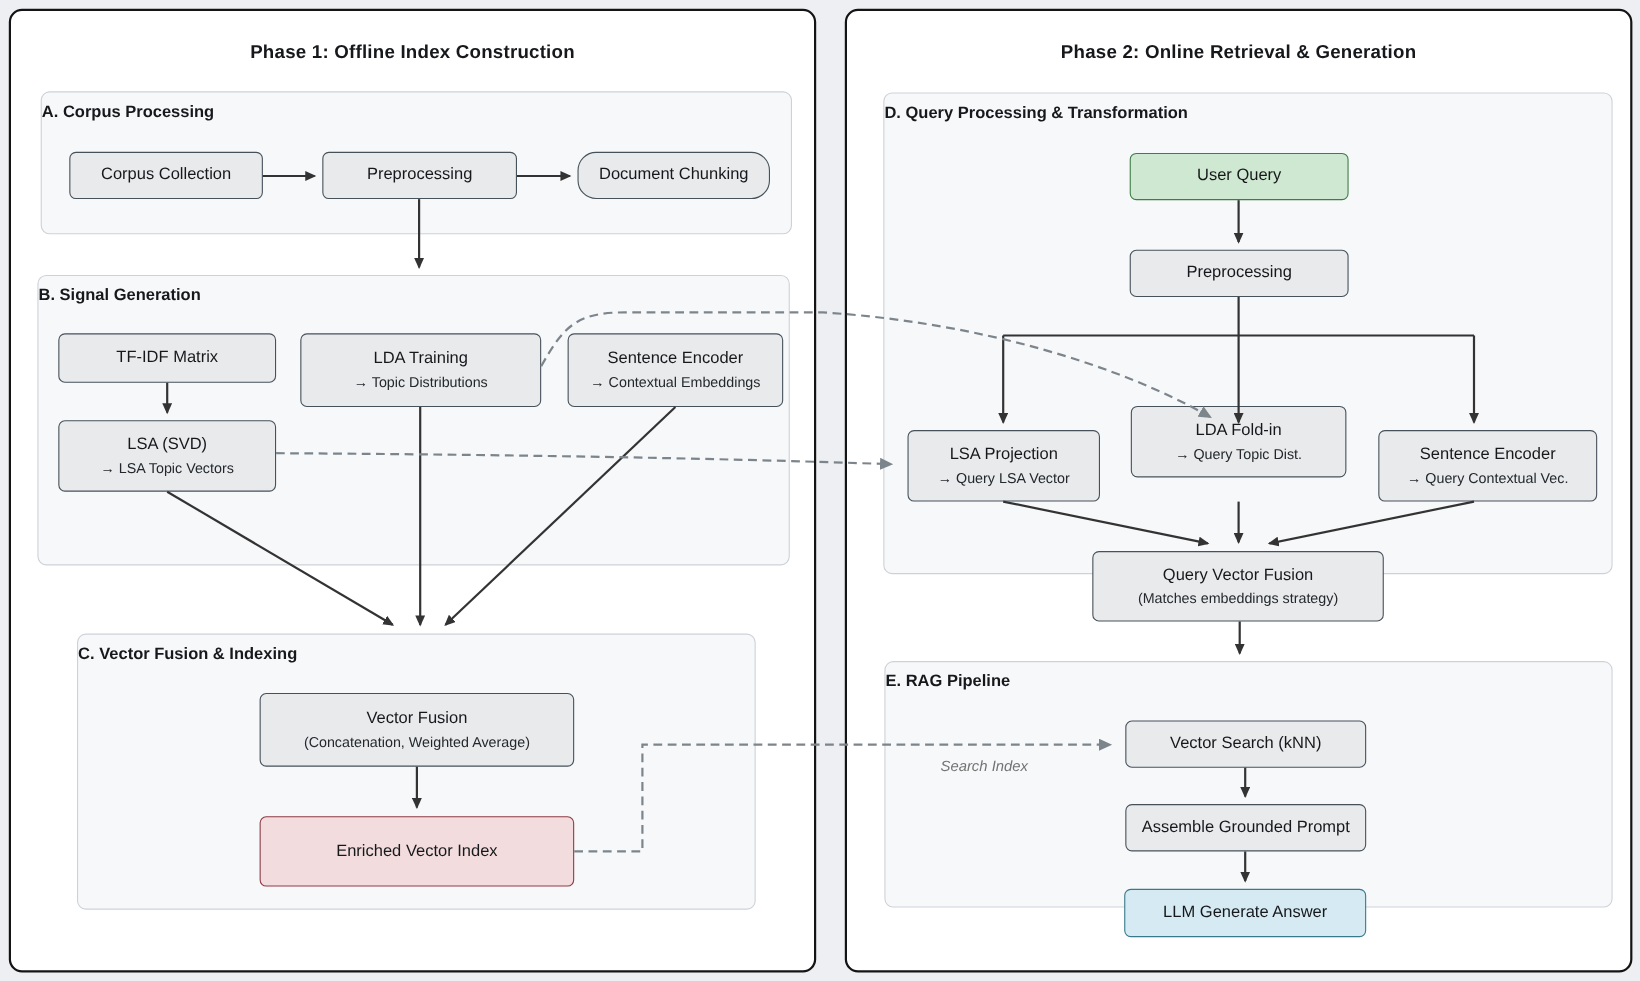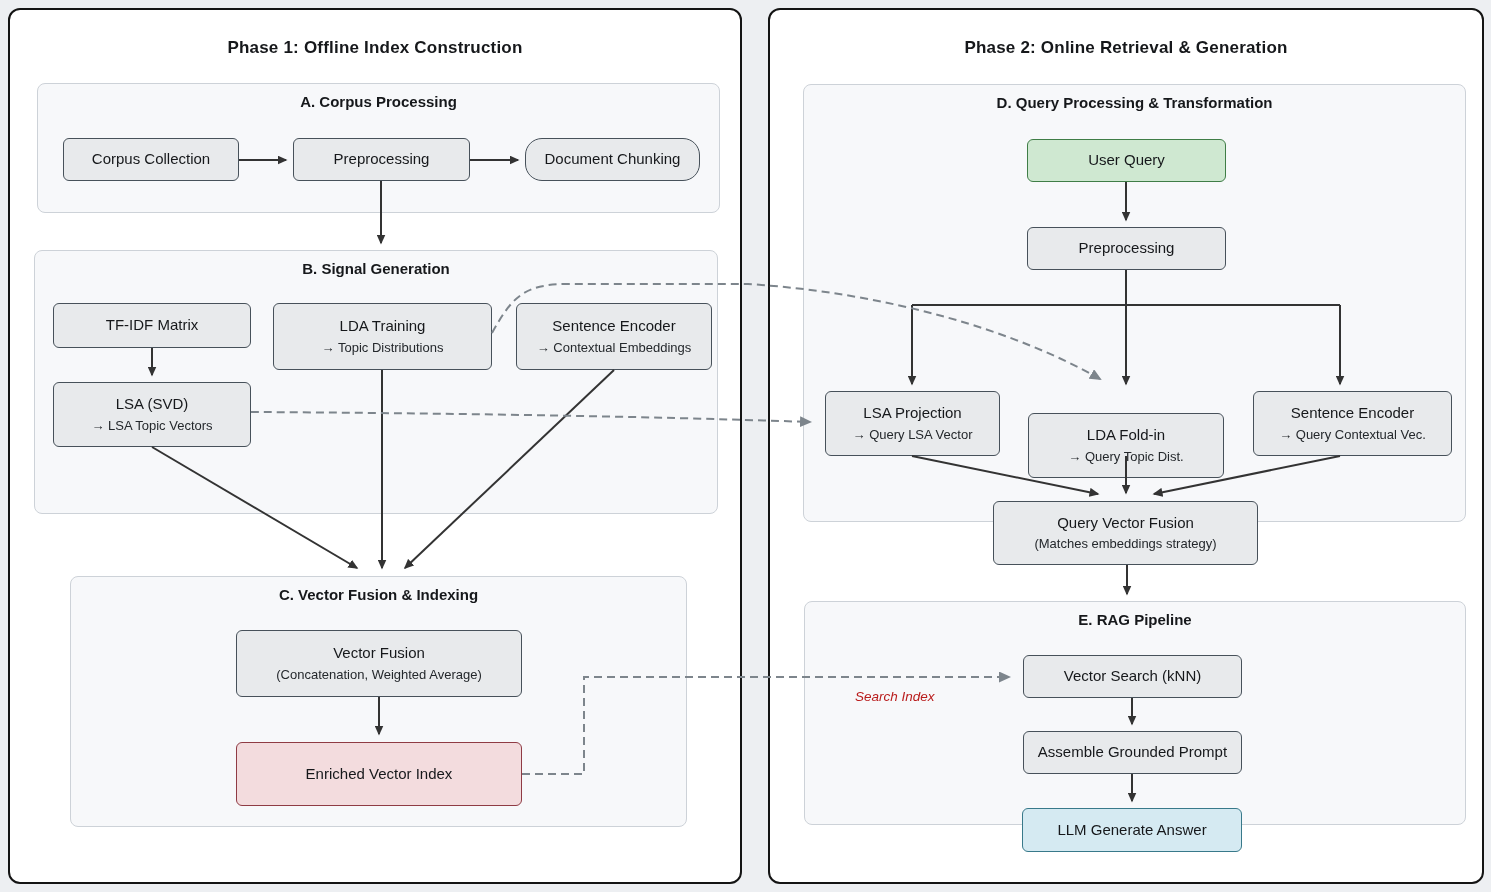--- a/index.html
+++ b/index.html
@@ -15,36 +15,36 @@
   }
   .phase-title{
     position:absolute;width:100%;text-align:center;top:28px;
     font-size:17px;font-weight:bold;letter-spacing:.2px;
   }
   .group{
     position:absolute;background:#f7f8fa;border:1px solid #cdd2d8;
     border-radius:8px;box-sizing:border-box;
   }
   .group-title{
-    position:absolute;width:100%;text-align:center;top:9px;
+    position:absolute;width:100%;text-align:left;top:9px;
     font-size:15px;font-weight:bold;
   }
   .node{
     position:absolute;background:#e8eaec;border:1.5px solid #47515a;
     border-radius:6px;box-sizing:border-box;
     display:flex;flex-direction:column;align-items:center;justify-content:center;
     text-align:center;gap:6px;padding:15px 8px;
   }
   .node .lbl{font-size:15px;line-height:1.1;}
   .node .sub{font-size:13px;line-height:1.1;color:#24282c;}
   .node.green{background:#cfe8d1;border-color:#3f7d46;}
   .node.red{background:#f3dcde;border-color:#8f3b44;}
   .node.blue{background:#d5eaf2;border-color:#38798a;}
   .edge-label{
-    position:absolute;font-size:13.5px;font-style:italic;color:#b91c1c;
+    position:absolute;font-size:13.5px;font-style:italic;color:#737373;
     white-space:nowrap;
   }
   svg.overlay{position:absolute;left:0;top:0;pointer-events:none;}
 </style>
 </head>
 <body>
 
 <div class="panel" style="left:8px;top:8px;width:734px;height:876px;">
   <div class="phase-title">Phase 1: Offline Index Construction</div>
 </div>
@@ -119,21 +119,21 @@
 
 <div class="node" style="left:1027px;top:227px;width:199px;height:43px;">
   <div class="lbl">Preprocessing</div>
 </div>
 
 <div class="node" style="left:825px;top:391px;width:175px;height:65px;">
   <div class="lbl">LSA Projection</div>
   <div class="sub">→ Query LSA Vector</div>
 </div>
 
-<div class="node" style="left:1028px;top:413px;width:196px;height:65px;">
+<div class="node" style="left:1028px;top:369px;width:196px;height:65px;">
   <div class="lbl">LDA Fold-in</div>
   <div class="sub">→ Query Topic Dist.</div>
 </div>
 
 <div class="node" style="left:1253px;top:391px;width:199px;height:65px;">
   <div class="lbl">Sentence Encoder</div>
   <div class="sub">→ Query Contextual Vec.</div>
 </div>
 
 <div class="node" style="left:993px;top:501px;width:265px;height:64px;text-align:right;">

